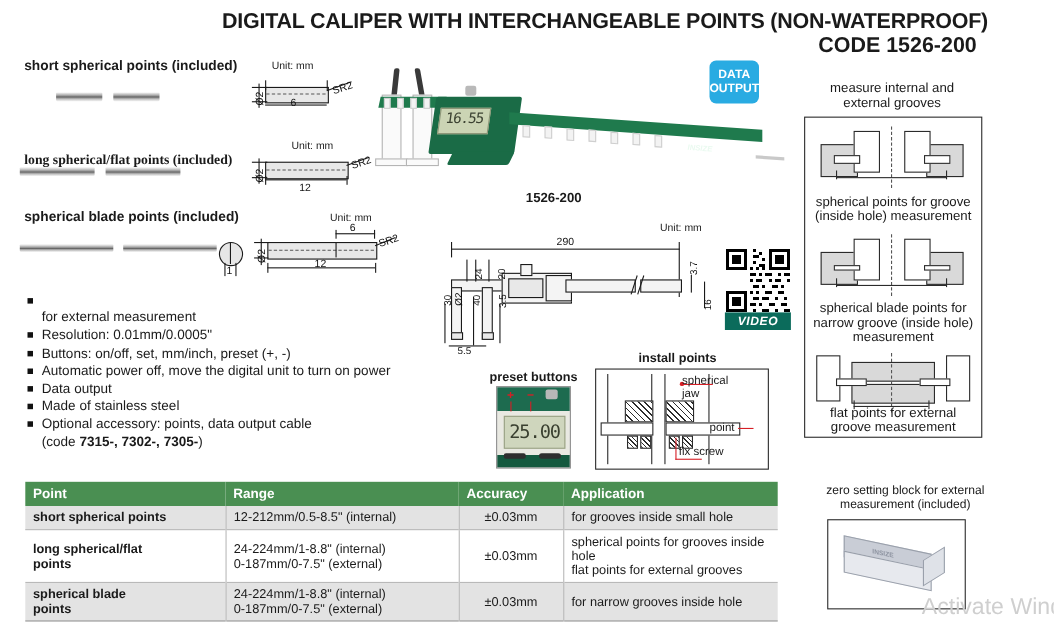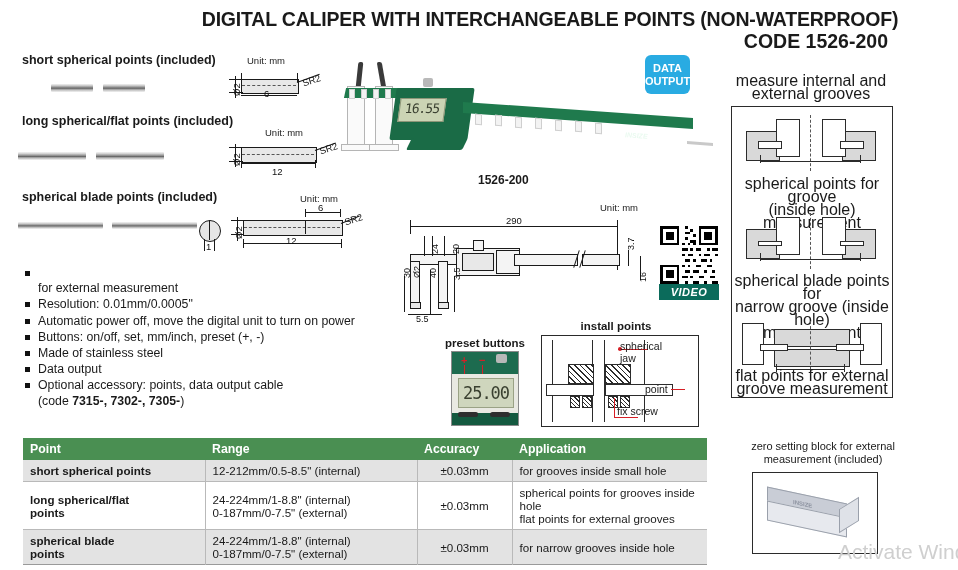--- a/index.html
+++ b/index.html
@@ -60,21 +60,21 @@
   .preset-photo{position:absolute;left:451px;top:351px;width:66px;height:73px;
      background:linear-gradient(to bottom,#1d6b4f 0%,#1d6b4f 30%,#e9e9e2 30%,#e9e9e2 84%,#14593f 84%,#14593f 100%);
      border:1px solid #8a8a8a;}
   .lcd{position:absolute;left:6px;top:26px;width:54px;height:28px;background:#cfd6bd;border:1px solid #9aa285;}
   .lcd-val{font-family:"DejaVu Sans Mono",monospace;font-size:17px;color:#3a4030;letter-spacing:-1px;text-align:center;line-height:28px;}
   .pm{position:absolute;font-size:11px;font-weight:bold;color:#111;}
   .redmark{position:absolute;background:#d61f26;}
 
   
   .rpanel{position:absolute;left:731px;top:106px;width:160px;height:290px;border:1.5px solid #2b2b2b;background:#fff;}
-  .rcap{position:absolute;font-size:16px;text-align:center;line-height:13px;width:172px;}
+  .rcap{position:absolute;font-size:12px;text-align:center;line-height:13px;width:172px;}
   .gdiag{position:absolute;}
   .gblk{position:absolute;background:#d9d9d9;border:1px solid #2b2b2b;}
   .gwht{position:absolute;background:#ffffff;border:1px solid #2b2b2b;}
   .cl{position:absolute;border-left:1px dashed #555;}
 
   .zsb-cap{position:absolute;left:723px;top:440px;width:200px;font-size:11px;text-align:center;line-height:13px;}
   .zsb-frame{position:absolute;left:752px;top:472px;width:124px;height:80px;border:1.5px solid #2b2b2b;background:#fff;}
 
   
   table.spec{position:absolute;left:23px;top:438px;width:684px;border-collapse:collapse;font-size:11.6px;}
@@ -124,21 +124,21 @@
     <div class="dline" style="left:82px;top:5px;width:1px;height:9px;"></div>
     <div class="dline" style="left:26px;top:27px;width:56px;height:1px;"></div>
     <div class="dline" style="left:14px;top:11px;width:14px;height:1px;"></div>
     <div class="dline" style="left:14px;top:24px;width:14px;height:1px;"></div>
     <div class="dline" style="left:82px;top:14px;width:24px;height:1px;transform:rotate(-20deg);transform-origin:left center;"></div>
     <div class="dtxt vert" style="left:16px;top:28px;">Ø2</div>
     <div class="dtxt" style="left:49px;top:20px;font-weight:normal;">6</div>
     <div class="dtxt slant" style="left:86px;top:10px;">SR2</div>
   </div>
 
-  <div class="prod-head" style="left:22px;top:114px;">long spherical/flat points (included)</div>
+  <div class="prod-head" style="left:22px;top:138px;font-family:Liberation Serif, serif;">long spherical/flat points (included)</div>
   <div class="unit-lbl" style="left:265px;top:127px;">Unit: mm</div>
 
   <div class="photo-rod tap" style="left:18px;top:152px;width:68px;height:8px;"></div>
   <div class="photo-rod tap" style="left:96px;top:152px;width:68px;height:8px;"></div>
 
   <div class="dwg" style="left:215px;top:136px;width:115px;height:46px;">
     <div class="dbox" style="left:26px;top:11px;width:74px;height:14px;"></div>
     <div class="dashline" style="left:27px;top:18px;width:72px;"></div>
     <div class="dline" style="left:20px;top:8px;width:1px;height:23px;"></div>
     <div class="dline" style="left:26px;top:27px;width:74px;height:1px;"></div>
@@ -185,24 +185,24 @@
 
     <div class="dline" style="left:148px;top:18px;width:20px;height:1px;transform:rotate(-22deg);transform-origin:left center;"></div>
     <div class="dtxt slant" style="left:150px;top:12px;">SR2</div>
   </div>
 
   <div class="bullets">
     <ul>
       <li><br>
         <span style="display:inline-block;">for external measurement</span></li>
       <li><span>Resolution: 0.01mm/0.0005"</span></li>
+      <li><span>Buttons: on/off, set, mm/inch, preset (+, -)</span></li>
       <li><span>Automatic power off, move the digital unit to turn on power</span></li>
-      <li><span>Buttons: on/off, set, mm/inch, preset (+, -)</span></li>
+      <li><span>Data output</span></li>
       <li><span>Made of stainless steel</span></li>
-      <li><span>Data output</span></li>
       <li><span>Optional accessory: points, data output cable</span><br>
         <span>(code </span><b>7315-, 7302-, 7305-</b><span>)</span></li>
     </ul>
   </div>
 
   <div class="cal" style="left:335px;top:58px;width:380px;height:120px;">
 
     <div class="tip" style="left:22px;top:4px;width:5px;height:26px;transform:skewX(-6deg);border-radius:2px 2px 0 0;"></div>
     <div class="tip" style="left:44px;top:4px;width:5px;height:26px;transform:skewX(10deg);border-radius:2px 2px 0 0;"></div>
 

